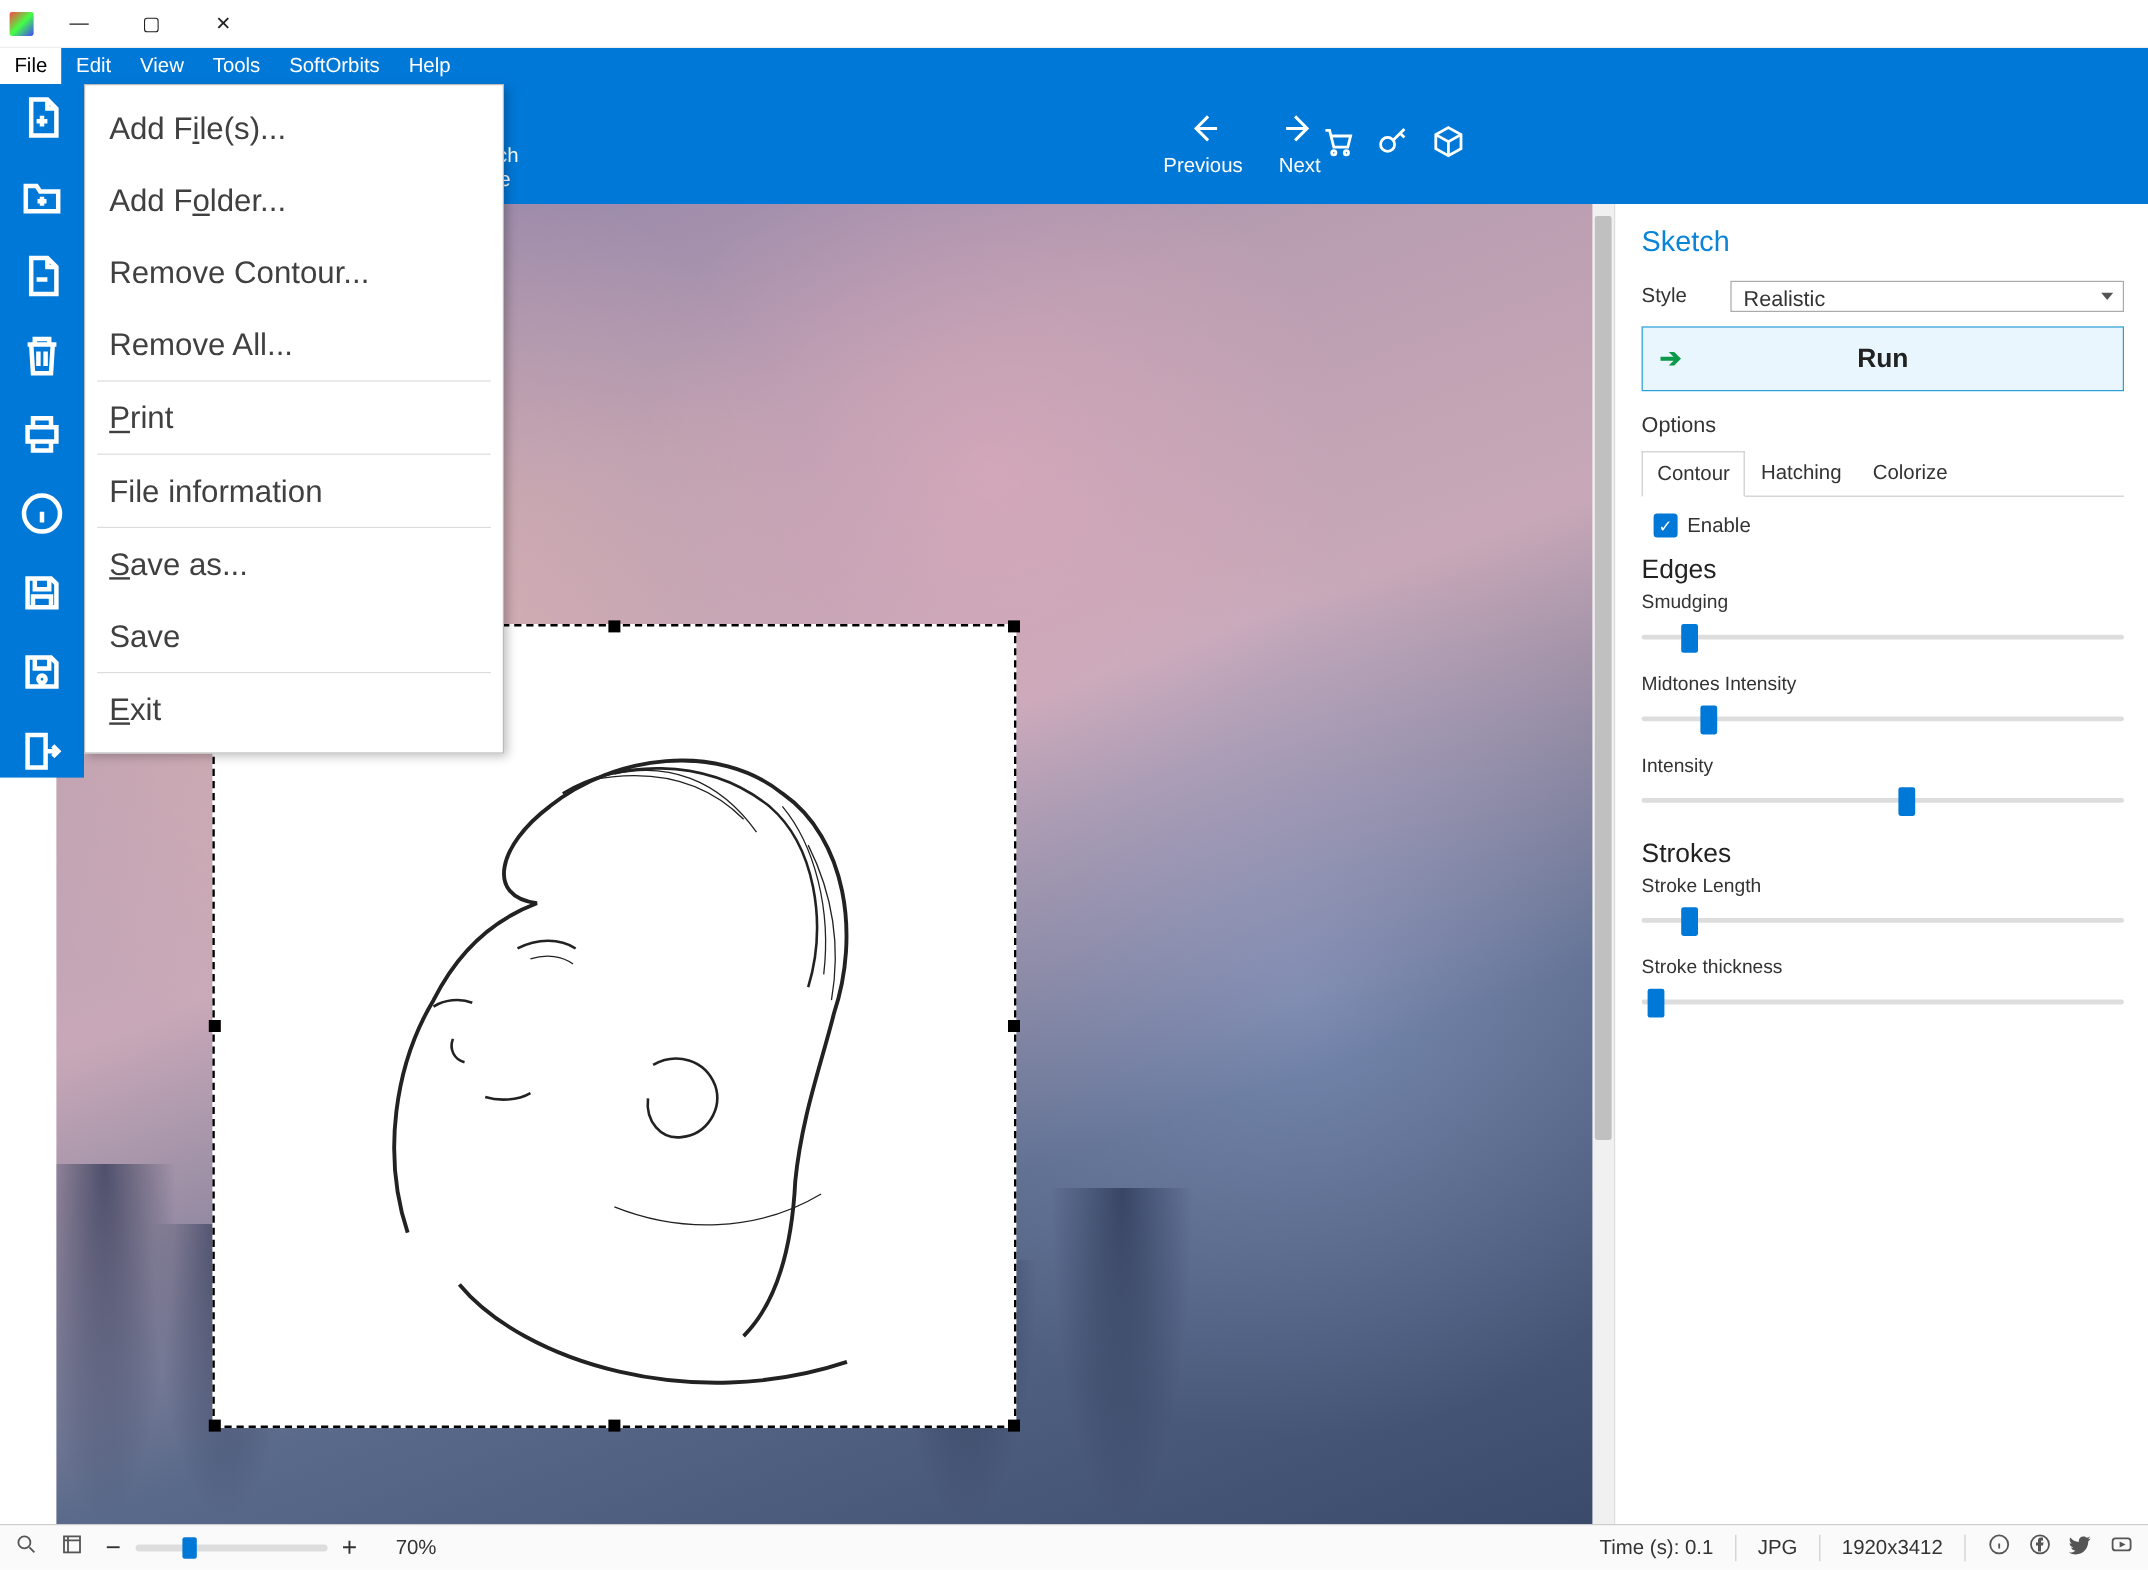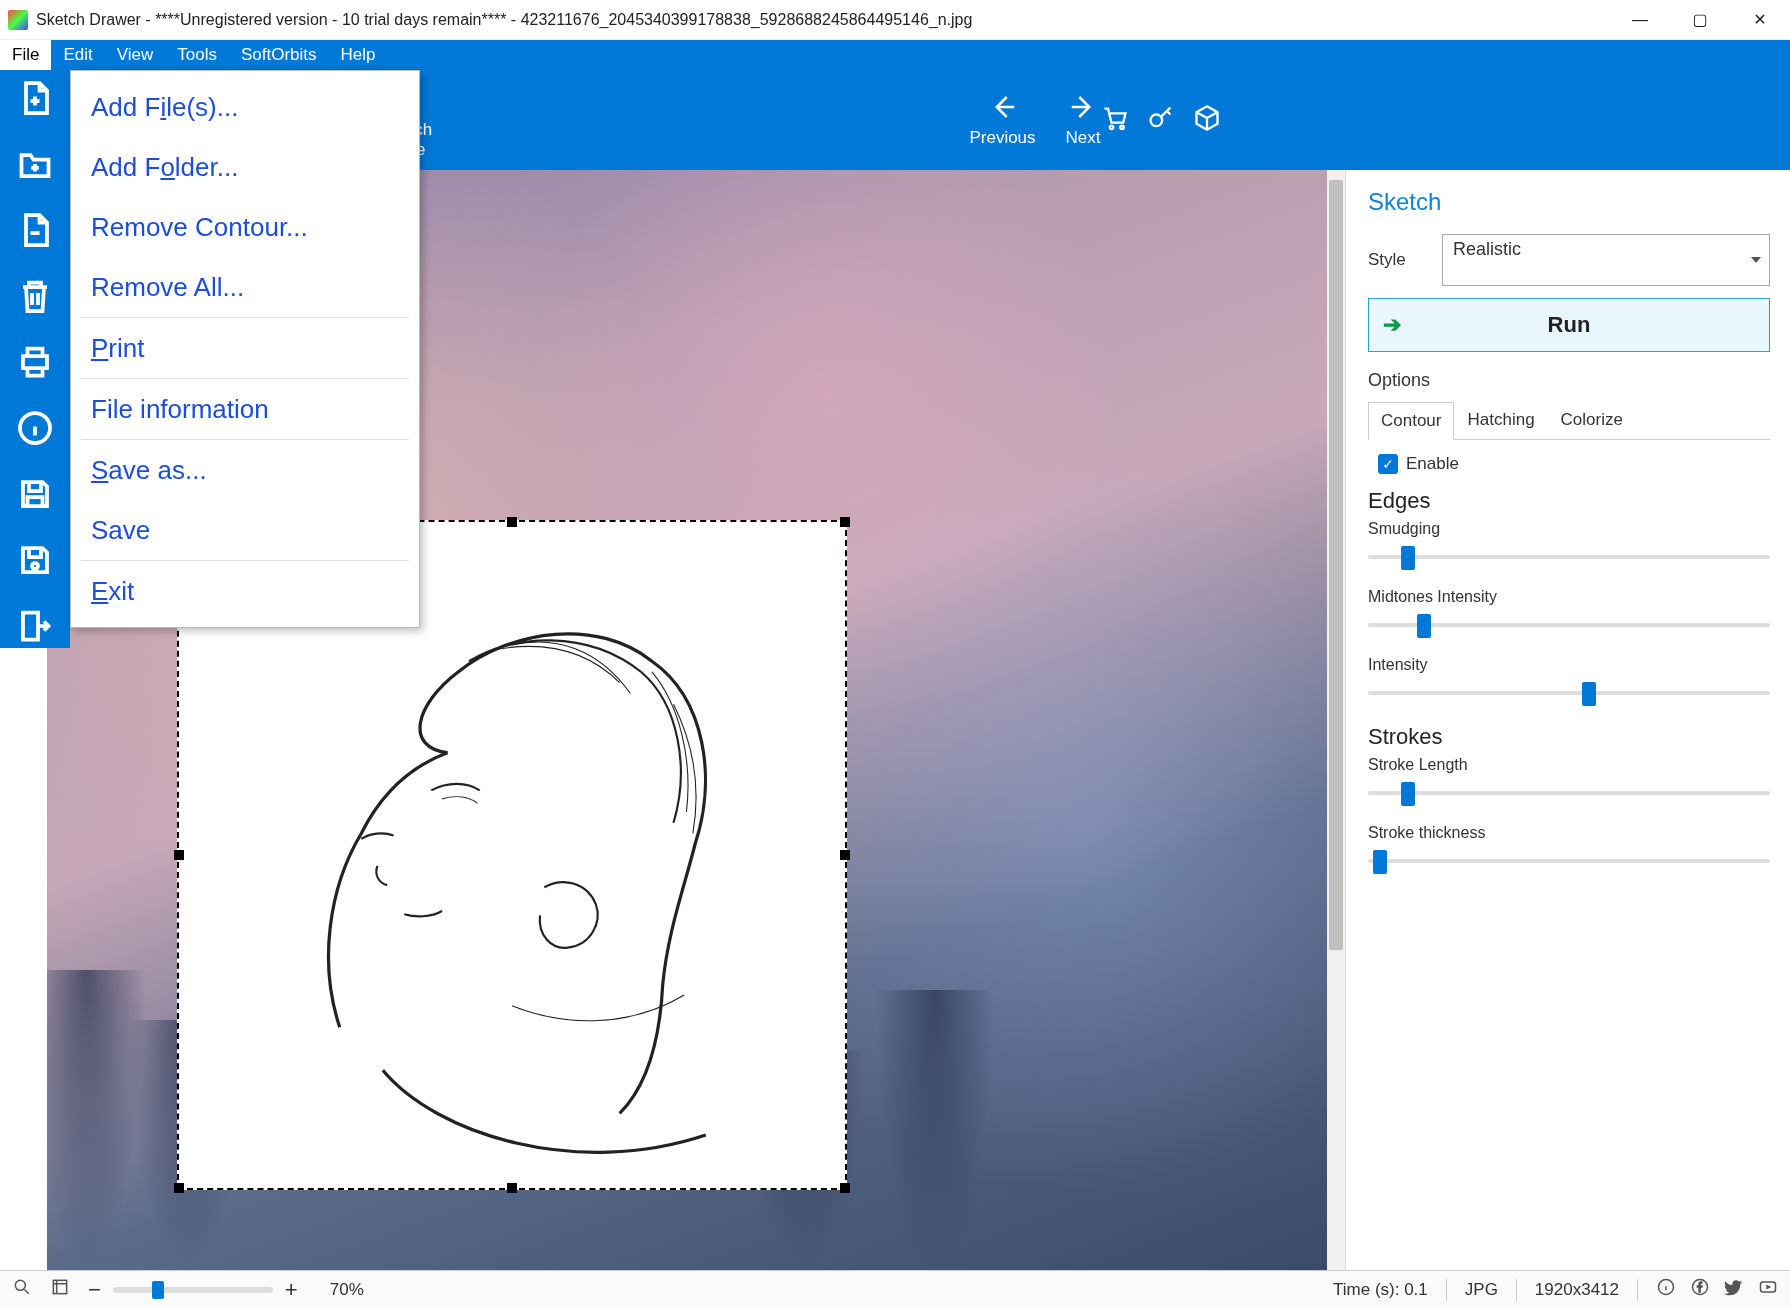--- a/index.html
+++ b/index.html
@@ -27,21 +27,21 @@
 .ribbon-right svg { width: 28px; height: 28px; stroke: #fff; fill: none; stroke-width: 2; }
 .batch-label { position:absolute; left:400px; top:120px; color:#fff; font-size:17px; text-align:center; line-height:1.2; }
 
 
 .left-iconbar { position: absolute; left: 0; top: 70px; width: 70px; background: #0078d7; display: flex; flex-direction: column; align-items: center; padding-top: 6px; gap: 22px; z-index: 60; }
 .left-iconbar .ibtn { width: 44px; height: 44px; display: flex; align-items: center; justify-content: center; }
 .left-iconbar svg { width: 36px; height: 36px; stroke: #fff; fill: none; stroke-width: 2.5; }
 
 
 .dropdown { position: absolute; left: 70px; top: 70px; width: 350px; background: #fff; border: 1px solid #bbb; box-shadow: 3px 3px 8px rgba(0,0,0,0.25); z-index: 70; padding: 6px 0; }
-.dropdown .ditem { padding: 14px 20px; font-size: 26px; color: #1d4ed8; border-top: 1px solid transparent; }
+.dropdown .ditem { padding: 14px 20px; font-size: 26px; color: #404040; border-top: 1px solid transparent; }
 .dropdown .sep { border-top: 1px solid #ddd; margin: 0 10px; }
 .dropdown .ditem u { text-decoration: underline; }
 
 
 .workspace { position: absolute; left: 0; top: 170px; right: 0; bottom: 38px; display: flex; padding-left: 47px; }
 .canvas-area { flex: 1; position: relative; background: linear-gradient(160deg, #8a7fa8 0%, #b89db0 25%, #c8a8b8 45%, #5a6a8a 70%, #3a4a6a 100%); overflow: hidden; }
 .canvas-area::before { content:""; position:absolute; inset:0; background: radial-gradient(circle at 20% 30%, rgba(255,200,180,0.4) 0%, transparent 30%), radial-gradient(circle at 60% 20%, rgba(255,180,200,0.3) 0%, transparent 25%), radial-gradient(circle at 80% 60%, rgba(180,200,255,0.3) 0%, transparent 30%); }
 .flower-sil { position:absolute; bottom:0; width:120px; height:300px; background: radial-gradient(ellipse at top, rgba(40,50,80,0.7) 0%, transparent 70%); }
 .flower-sil.f1 { left:-20px; }
 .flower-sil.f2 { left:80px; height:250px; }
@@ -61,21 +61,21 @@
 .sh-bl{bottom:-5px;left:-5px}.sh-bm{bottom:-5px;left:calc(50% - 5px)}.sh-br{bottom:-5px;right:-5px}
 
 
 .sketch-face { position:absolute; inset:10px; }
 
 
 .right-panel { width: 445px; background: #fff; border-left: 1px solid #ddd; padding: 18px 20px 10px 22px; overflow-y: auto; font-size: 17px; color: #333; }
 .right-panel h2 { color: #0a84d6; font-weight: 400; font-size: 24px; margin-bottom: 18px; }
 .form-row { display: flex; align-items: center; gap: 14px; margin-bottom: 12px; }
 .form-row label { width: 60px; font-size: 17px; color: #333; }
-.form-row .select, .presets-row .select { flex: 1; height: 52px; border: 1px solid #aaa; padding: 4px 28px 4px 10px; font-size: 18px; background: #fff; position: relative; }
+.form-row .select, .presets-row .select { flex: 1; height: 26px; border: 1px solid #aaa; padding: 4px 28px 4px 10px; font-size: 18px; background: #fff; position: relative; }
 .select .caret { position:absolute; right:8px; top:50%; transform:translateY(-50%); border-left:5px solid transparent; border-right:5px solid transparent; border-top:6px solid #555; }
 .presets-block { display:flex; gap:14px; align-items:flex-end; margin-bottom:16px; }
 .presets-block .sliders-icon svg{ width:28px; height:28px; }
 .presets-col { flex:1; }
 .presets-col .plabel { font-size:16px; color:#333; margin-bottom:4px; }
 
 .run-btn { display:flex; align-items:center; justify-content:center; gap:14px; height:54px; border:1px solid #2a9fd6; background:#eaf6fd; font-size:22px; font-weight:700; color:#222; margin-bottom:18px; position:relative; }
 .run-btn .arrow { position:absolute; left:14px; color:#0a9a4a; font-size:22px; }
 
 .options-label { font-size:18px; margin-bottom:10px; }
@@ -100,21 +100,20 @@
 .zoom-ctl .zthumb { position:absolute; top:-6px; width:12px; height:18px; background:#0078d7; border-radius:2px; }
 .status-icons { display:flex; gap:14px; align-items:center; }
 .status-icons svg { width:20px; height:20px; stroke:#555; fill:none; stroke-width:1.8; }
 .vdiv { width:1px; height:22px; background:#ccc; }
 </style>
 </head>
 <body>
 
 <div class="titlebar">
   <div class="app-icon"></div>
-  <div class="title-text">Sketch Drawer - ****Unregistered version - 10 trial days remain**** - 423211676_2045340399178838_5928688245864495146_n.jpg</div>
   <div class="win-controls">
     <div class="win-btn">—</div>
     <div class="win-btn">▢</div>
     <div class="win-btn close">✕</div>
   </div>
 </div>
 
 <div class="blue-area">
   <div class="menubar">
     <div class="menu-item active">File</div>

